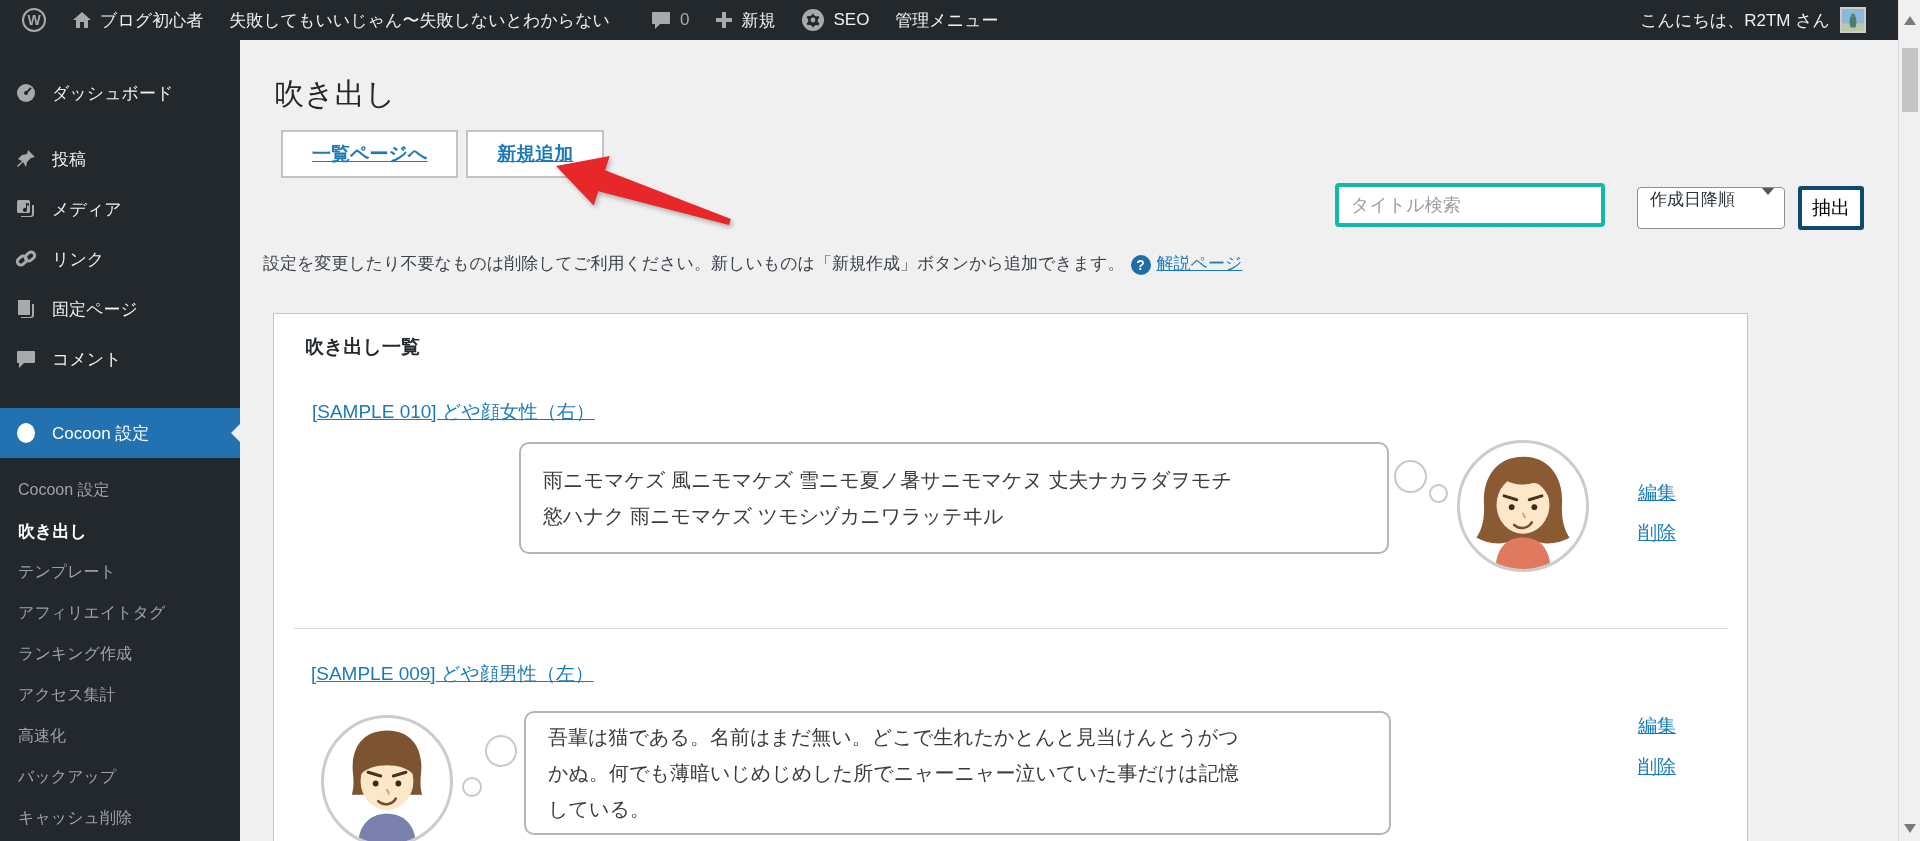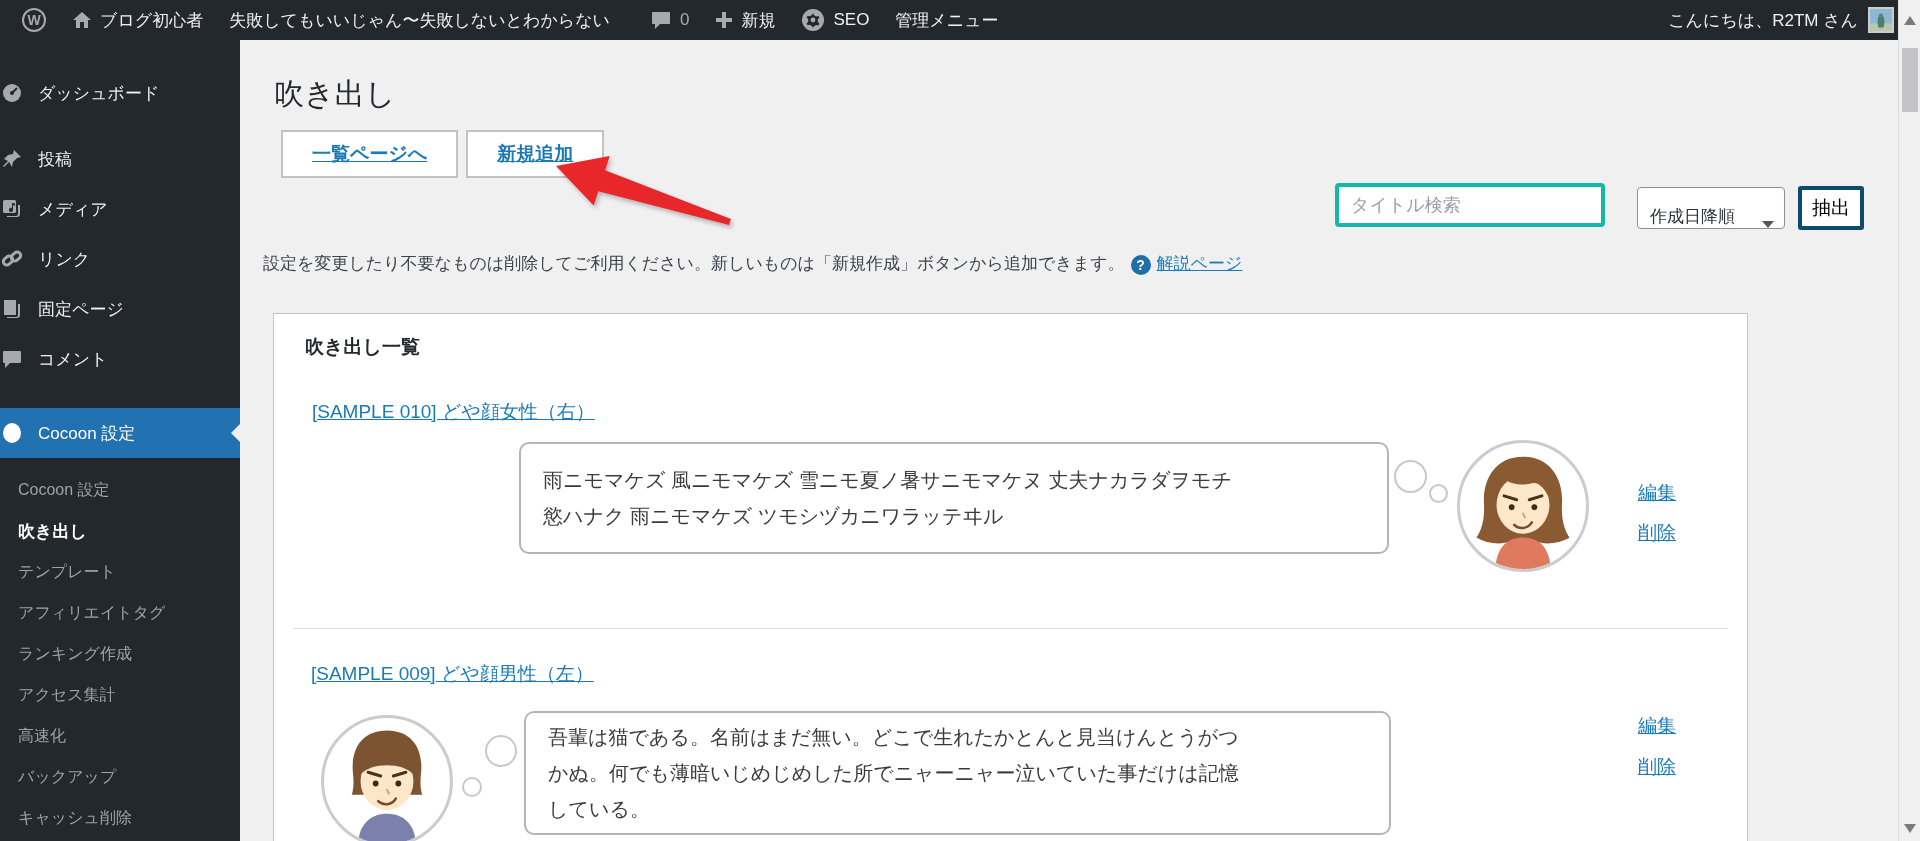--- a/index.html
+++ b/index.html
@@ -10,42 +10,42 @@
   }
   
   .admin-bar{
     position:absolute; left:0; top:0; width:1898px; height:40px;
     background:#23282d; color:#f0f0f1; display:flex; align-items:center;
     font-size:17px; z-index:30;
   }
   .ab-left{ display:flex; align-items:center; gap:10px; padding-left:14px; }
   .ab-item{ display:flex; align-items:center; gap:8px; padding:0 8px; height:40px; cursor:pointer; }
   .ab-sep{ width:4px; }
-  .ab-right{ margin-left:auto; display:flex; align-items:center; gap:10px; padding-right:4px; }
+  .ab-right{ margin-left:auto; display:flex; align-items:center; gap:10px; padding-right:32px; }
   .ab-count{ color:#a7aaad; }
   .wp-ring{ width:24px; height:24px; border:2px solid #a7aaad; border-radius:50%;
     display:flex; align-items:center; justify-content:center; font-weight:bold;
     color:#a7aaad; font-size:14px; }
   .icon-svg{ display:block; }
   .mini-avatar{ width:26px; height:26px; border:2px solid #ccc; display:block; }
   
   .scrollbar{ position:absolute; right:0; top:0; width:22px; height:841px;
     background:#f0f0f1; border-left:1px solid #dcdcde; z-index:40; }
   .sb-up{ position:absolute; top:16px; left:5px; width:0; height:0;
     border-left:6px solid transparent; border-right:6px solid transparent;
     border-bottom:9px solid #7a7a7a; }
   .sb-down{ position:absolute; bottom:8px; left:5px; width:0; height:0;
     border-left:6px solid transparent; border-right:6px solid transparent;
     border-top:9px solid #7a7a7a; }
   .sb-thumb{ position:absolute; top:48px; left:3px; width:16px; height:64px; background:#c3c3c6; }
   
   .sidebar{ position:absolute; left:0; top:40px; width:240px; height:801px;
     background:#23282d; color:#f0f0f1; z-index:20; }
   .menu-item{ display:flex; align-items:center; gap:14px; height:50px;
-    font-size:17px; cursor:pointer; }
+    padding-left:14px; font-size:17px; cursor:pointer; }
   .menu-item .mi{ width:24px; display:flex; justify-content:center; }
   .menu-item.first{ margin-top:28px; }
   .menu-gap{ height:16px; }
   .menu-gap-lg{ height:24px; }
   .menu-item.active{ background:#2271b1; color:#fff; position:relative; }
   .menu-item.active::after{ content:""; position:absolute; right:0; top:50%;
     margin-top:-9px; border:9px solid transparent; border-right-color:#f0f0f1; }
   .submenu{ padding-top:12px; }
   .submenu-item{ height:41px; display:flex; align-items:center; padding-left:18px;
     font-size:16px; color:#9ea3a8; cursor:pointer; }
@@ -58,21 +58,21 @@
     font-size:19px; font-weight:bold; color:#1a7ab8; text-decoration:underline;
     cursor:pointer; }
   .annotation-arrow{ position:absolute; left:548px; top:148px; z-index:6;
     filter:drop-shadow(2px 3px 2px rgba(0,0,0,.25)); }
   .search-input{ position:absolute; left:1335px; top:183px; width:270px; height:44px;
     border:4px solid #14b8a6; border-radius:4px; background:#fff; font-size:18px;
     padding:12px 12px; color:#2c3338; z-index:5; font-family:inherit;}
   .search-input::placeholder{ color:#9a9fa5; }
   .sort-select{ position:absolute; left:1637px; top:187px; width:148px; height:42px;
     border:1px solid #8c8f94; border-radius:4px; background:#fff; display:flex;
-    align-items:flex-end; justify-content:space-between; padding:0 10px 0 12px;
+    align-items:flex-start; justify-content:space-between; padding:0 10px 0 12px;
     font-size:17px; color:#2c3338; cursor:pointer; z-index:5;}
   .chev{ width:0; height:0; border-left:6px solid transparent;
     border-right:6px solid transparent; border-top:7px solid #50575e; }
   .filter-button{ position:absolute; left:1798px; top:186px; width:66px; height:44px;
     background:#fff; border:4px solid #0c4a6e; border-radius:3px; font-size:19px;
     color:#000000; cursor:pointer; z-index:5; font-family:inherit;}
   .description{ position:absolute; left:263px; top:252px; font-size:17px;
     color:#3c434a; display:flex; align-items:flex-end; gap:6px; z-index:5;}
   .help-badge{ width:20px; height:20px; border-radius:50%; background:#1d6fa5;
     color:#fff; font-size:14px; font-weight:bold; display:inline-flex;

